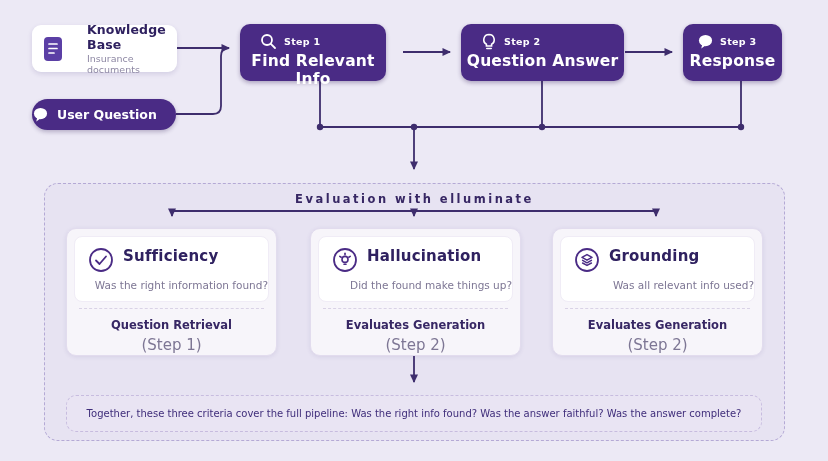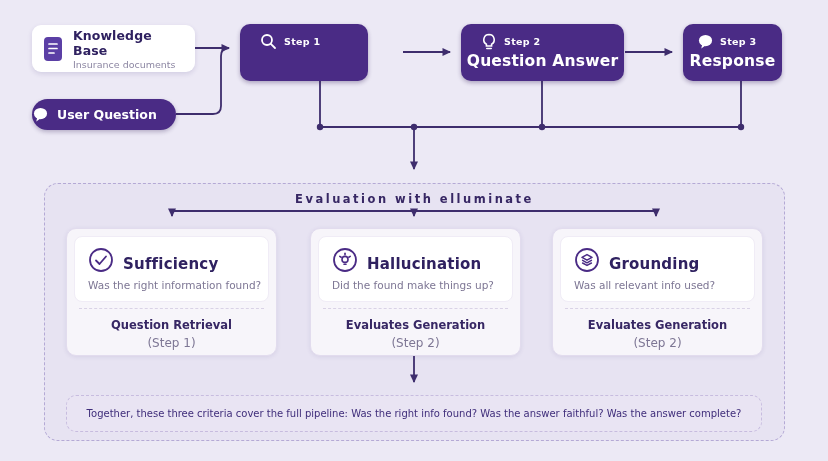--- a/index.html
+++ b/index.html
@@ -4,60 +4,60 @@
 <style>
   html,body{margin:0;padding:0;}
   body{
     width:828px;height:461px;position:relative;overflow:hidden;
     background:#ece9f5;
     font-family:"DejaVu Sans","Liberation Sans",sans-serif;
   }
   svg.connectors{position:absolute;left:0;top:0;z-index:3;pointer-events:none;}
 
   
-  .kb-card{position:absolute;left:32px;top:25px;width:163px;height:47px;background:#ffffff;
+  .kb-card{position:absolute;left:32px;top:25px;width:145px;height:47px;background:#ffffff;
     border-radius:9px;box-shadow:0 2px 5px rgba(60,40,120,.14);display:flex;align-items:center;
-    gap:8px;padding:0 9px;box-sizing:border-box;z-index:4;}
+    gap:22px;padding:0 9px;box-sizing:border-box;z-index:4;}
   .kb-text{display:flex;flex-direction:column;gap:1px;}
   .kb-title{font-size:12.5px;font-weight:bold;color:#2f2160;letter-spacing:.1px;}
   .kb-sub{font-size:9.5px;color:#8d87a3;}
 
   
   .uq-pill{position:absolute;left:32px;top:99px;width:144px;height:31px;background:#4a2b85;
     border-radius:16px;color:#fff;display:flex;align-items:center;gap:9px;padding:0 1px;
     box-sizing:border-box;font-weight:bold;font-size:12.5px;z-index:4;
     box-shadow:0 2px 4px rgba(40,20,80,.28);}
 
   
   .step-box{position:absolute;top:24px;height:57px;background:#4a2b85;border-radius:10px;color:#fff;
     box-sizing:border-box;padding-top:9px;z-index:4;box-shadow:0 2px 4px rgba(40,20,80,.32);}
-  #step1{left:240px;width:128px;} #step2{left:461px;width:163px;} #step3{left:683px;width:99px;}
+  #step1{left:240px;width:146px;} #step2{left:461px;width:163px;} #step3{left:683px;width:99px;}
   .step-head{display:flex;align-items:center;gap:7px;padding-left:20px;height:17px;}
   .step-label{font-size:9.5px;font-weight:bold;letter-spacing:.3px;}
   .step-title{text-align:center;font-size:15.5px;font-weight:bold;margin-top:2px;letter-spacing:.2px;}
 
   
   .eval-container{position:absolute;left:44px;top:183px;width:741px;height:258px;background:#e7e3f2;
     border:1.5px dashed #b4a9d5;border-radius:14px;box-sizing:border-box;z-index:1;}
   .eval-title{position:absolute;left:44px;top:192px;width:741px;text-align:center;font-size:11.5px;
     font-weight:bold;letter-spacing:2.5px;color:#372764;z-index:2;}
 
   
   .crit-card{position:absolute;top:228px;width:211px;height:128px;background:#f7f5fa;
     border:1px solid #e2dcee;border-radius:10px;box-sizing:border-box;z-index:4;
     box-shadow:0 1px 4px rgba(70,50,130,.10);}
   #card1{left:66px;} #card2{left:310px;} #card3{left:552px;}
   .crit-inner{margin:7px 7px 0 7px;height:66px;background:#ffffff;border-radius:8px;
     padding:10px 0 0 13px;box-sizing:border-box;border:1px solid #f0ecf6;}
-  .crit-head{display:flex;align-items:flex-end;gap:9px;}
+  .crit-head{display:flex;align-items:flex-start;gap:9px;}
   .crit-title{font-size:15px;font-weight:bold;color:#2f2160;letter-spacing:.2px;}
-  .crit-q{margin-top:6px;font-size:10.5px;color:#7d7694;}
+  .crit-q{margin-top:6px;font-size:10.5px;color:#7d7694;text-align:right;}
   .crit-divider{border-top:1.5px dashed #d9d2e6;margin:6px 12px 0 12px;}
   .crit-eval{text-align:center;font-size:11.5px;font-weight:bold;color:#372764;margin-top:9px;}
-  .crit-step{text-align:center;font-size:12px;color:#7d7694;margin-top:4px;}
+  .crit-step{text-align:center;font-size:15px;color:#7d7694;margin-top:4px;}
 
   
   .summary-bar{position:absolute;left:66px;top:395px;width:696px;height:37px;background:#e9e4f3;
     border:1.2px dashed #c7bcdf;border-radius:10px;box-sizing:border-box;display:flex;
     align-items:center;justify-content:center;font-size:10px;color:#3f2d7a;z-index:4;
     padding:0 10px;text-align:right;}
   .icn{flex:0 0 auto;display:block;}
 </style>
 </head>
 <body>
@@ -114,20 +114,21 @@
 </div>
 
 <div class="step-box" id="step1">
   <div class="step-head">
     <svg class="icn" width="17" height="17" viewBox="0 0 17 17">
       <circle cx="7" cy="7" r="5" fill="none" stroke="#fff" stroke-width="1.8"></circle>
       <line x1="10.8" y1="10.8" x2="15" y2="15" stroke="#fff" stroke-width="1.8" stroke-linecap="round"></line>
     </svg>
     <span class="step-label">Step 1</span>
   </div>
+  <div class="step-title">Find Relevant Info</div>
 </div>
 
 <div class="step-box" id="step2">
   <div class="step-head">
     <svg class="icn" width="16" height="18" viewBox="0 0 16 18">
       <path d="M8,1.5 a5.2,5.2 0 0 1 2.6,9.7 V13 h-5.2 v-1.8 A5.2,5.2 0 0 1 8,1.5 z" fill="none" stroke="#fff" stroke-width="1.6"></path>
       <line x1="5.8" y1="15.5" x2="10.2" y2="15.5" stroke="#fff" stroke-width="1.6" stroke-linecap="round"></line>
     </svg>
     <span class="step-label">Step 2</span>
   </div>

